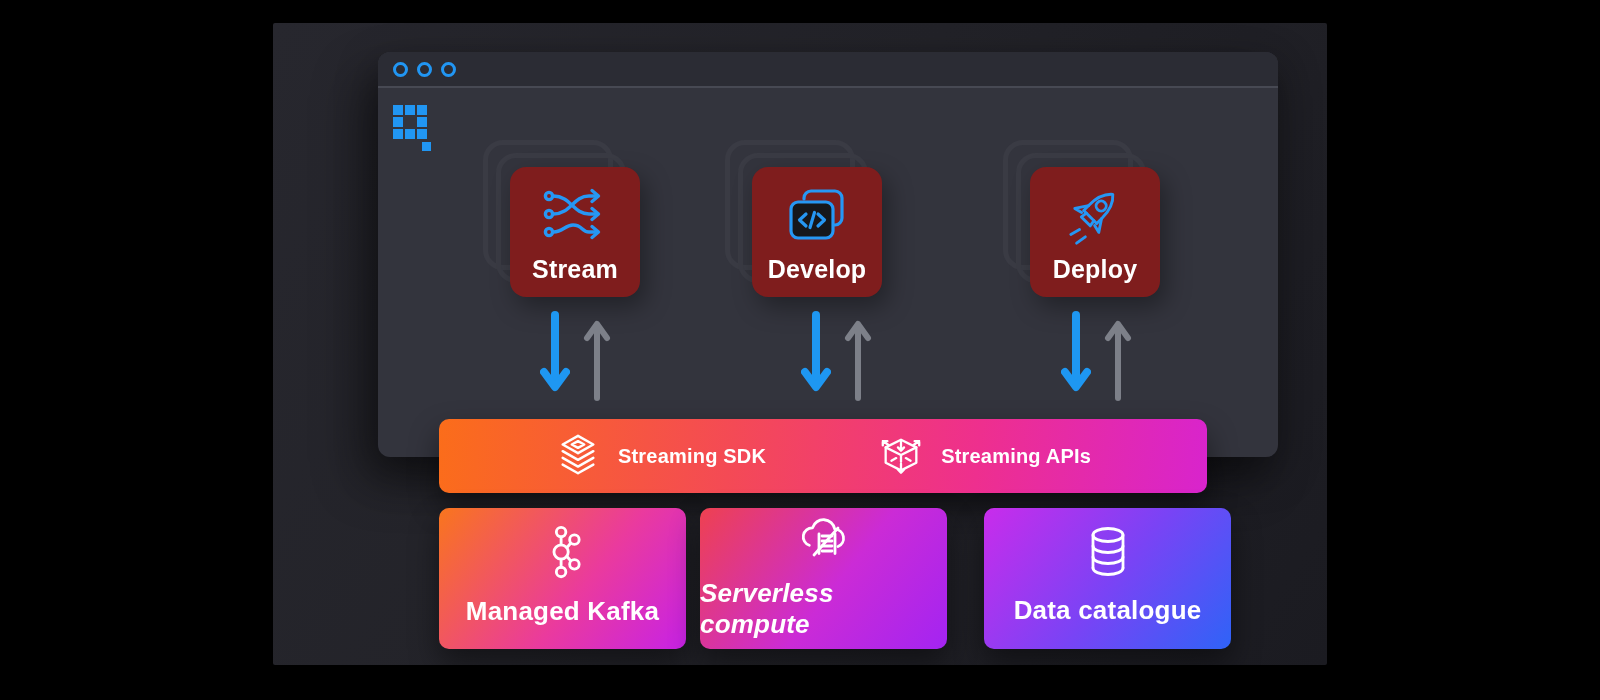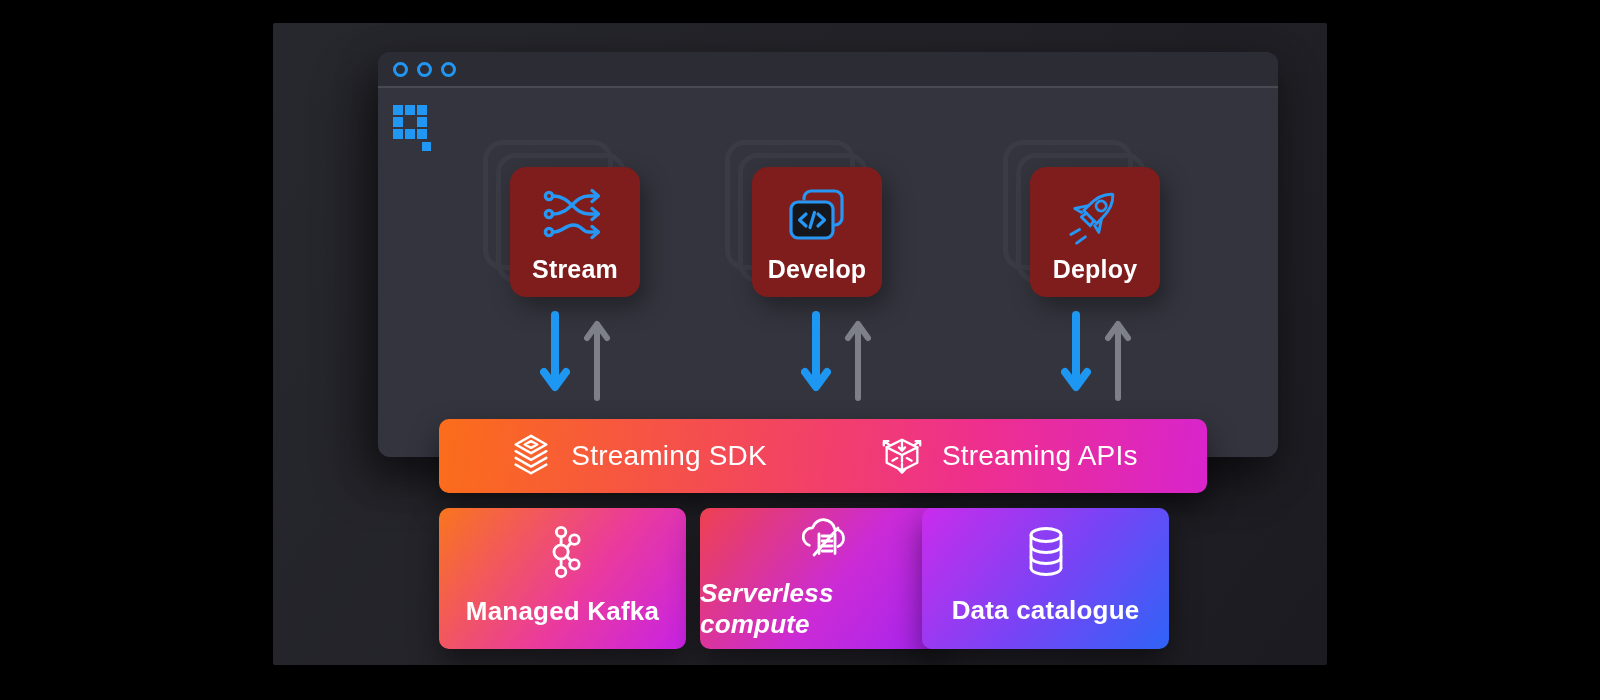--- a/index.html
+++ b/index.html
@@ -36,30 +36,30 @@
   .stage-label{color:#fff;font-size:25px;font-weight:700;margin-bottom:13px;letter-spacing:.2px;}
 
   .arrow{position:absolute;top:310px;width:30px;height:94px;}
 
   
   .sdk-bar{position:absolute;left:439px;top:419px;width:768px;height:74px;border-radius:10px;
            background:linear-gradient(97deg,#fb6d1a 0%,#f44a55 38%,#ee2f8e 70%,#d824cd 100%);
            display:flex;align-items:center;justify-content:center;gap:112px;
            box-shadow:0 14px 30px rgba(0,0,0,.45);z-index:5;}
   .bar-item{display:flex;align-items:center;gap:17px;}
-  .bar-label{color:#fff;font-size:28px;font-weight:400;letter-spacing:.2px;}
+  .bar-label{color:#fff;font-size:20px;font-weight:700;letter-spacing:.2px;}
 
   
   .service{position:absolute;top:508px;width:247px;height:141px;border-radius:10px;
            display:flex;flex-direction:column;align-items:center;justify-content:center;
            gap:16px;padding-bottom:6px;box-sizing:border-box;
            box-shadow:0 14px 30px rgba(0,0,0,.45);z-index:5;}
   .svc-kafka{left:439px;background:linear-gradient(128deg,#f9751d 0%,#ea3a9e 58%,#c722e6 100%);}
   .svc-serverless{left:700px;background:linear-gradient(128deg,#ee4150 0%,#cb2bd6 55%,#a324f2 100%);font-style:italic;}
-  .svc-catalogue{left:922px;background:linear-gradient(128deg,#c92ceb 0%,#7a43f5 52%,#2f63f7 100%);gap:16px;}
+  .svc-catalogue{left:984px;background:linear-gradient(128deg,#c92ceb 0%,#7a43f5 52%,#2f63f7 100%);gap:16px;}
   .service-label{color:#fff;font-size:26px;font-weight:700;letter-spacing:.2px;}
 </style>
 </head>
 <body>
 
 <div class="panel"></div>
 
 <div class="window">
   <div class="titlebar">
     <div class="dot"></div>

